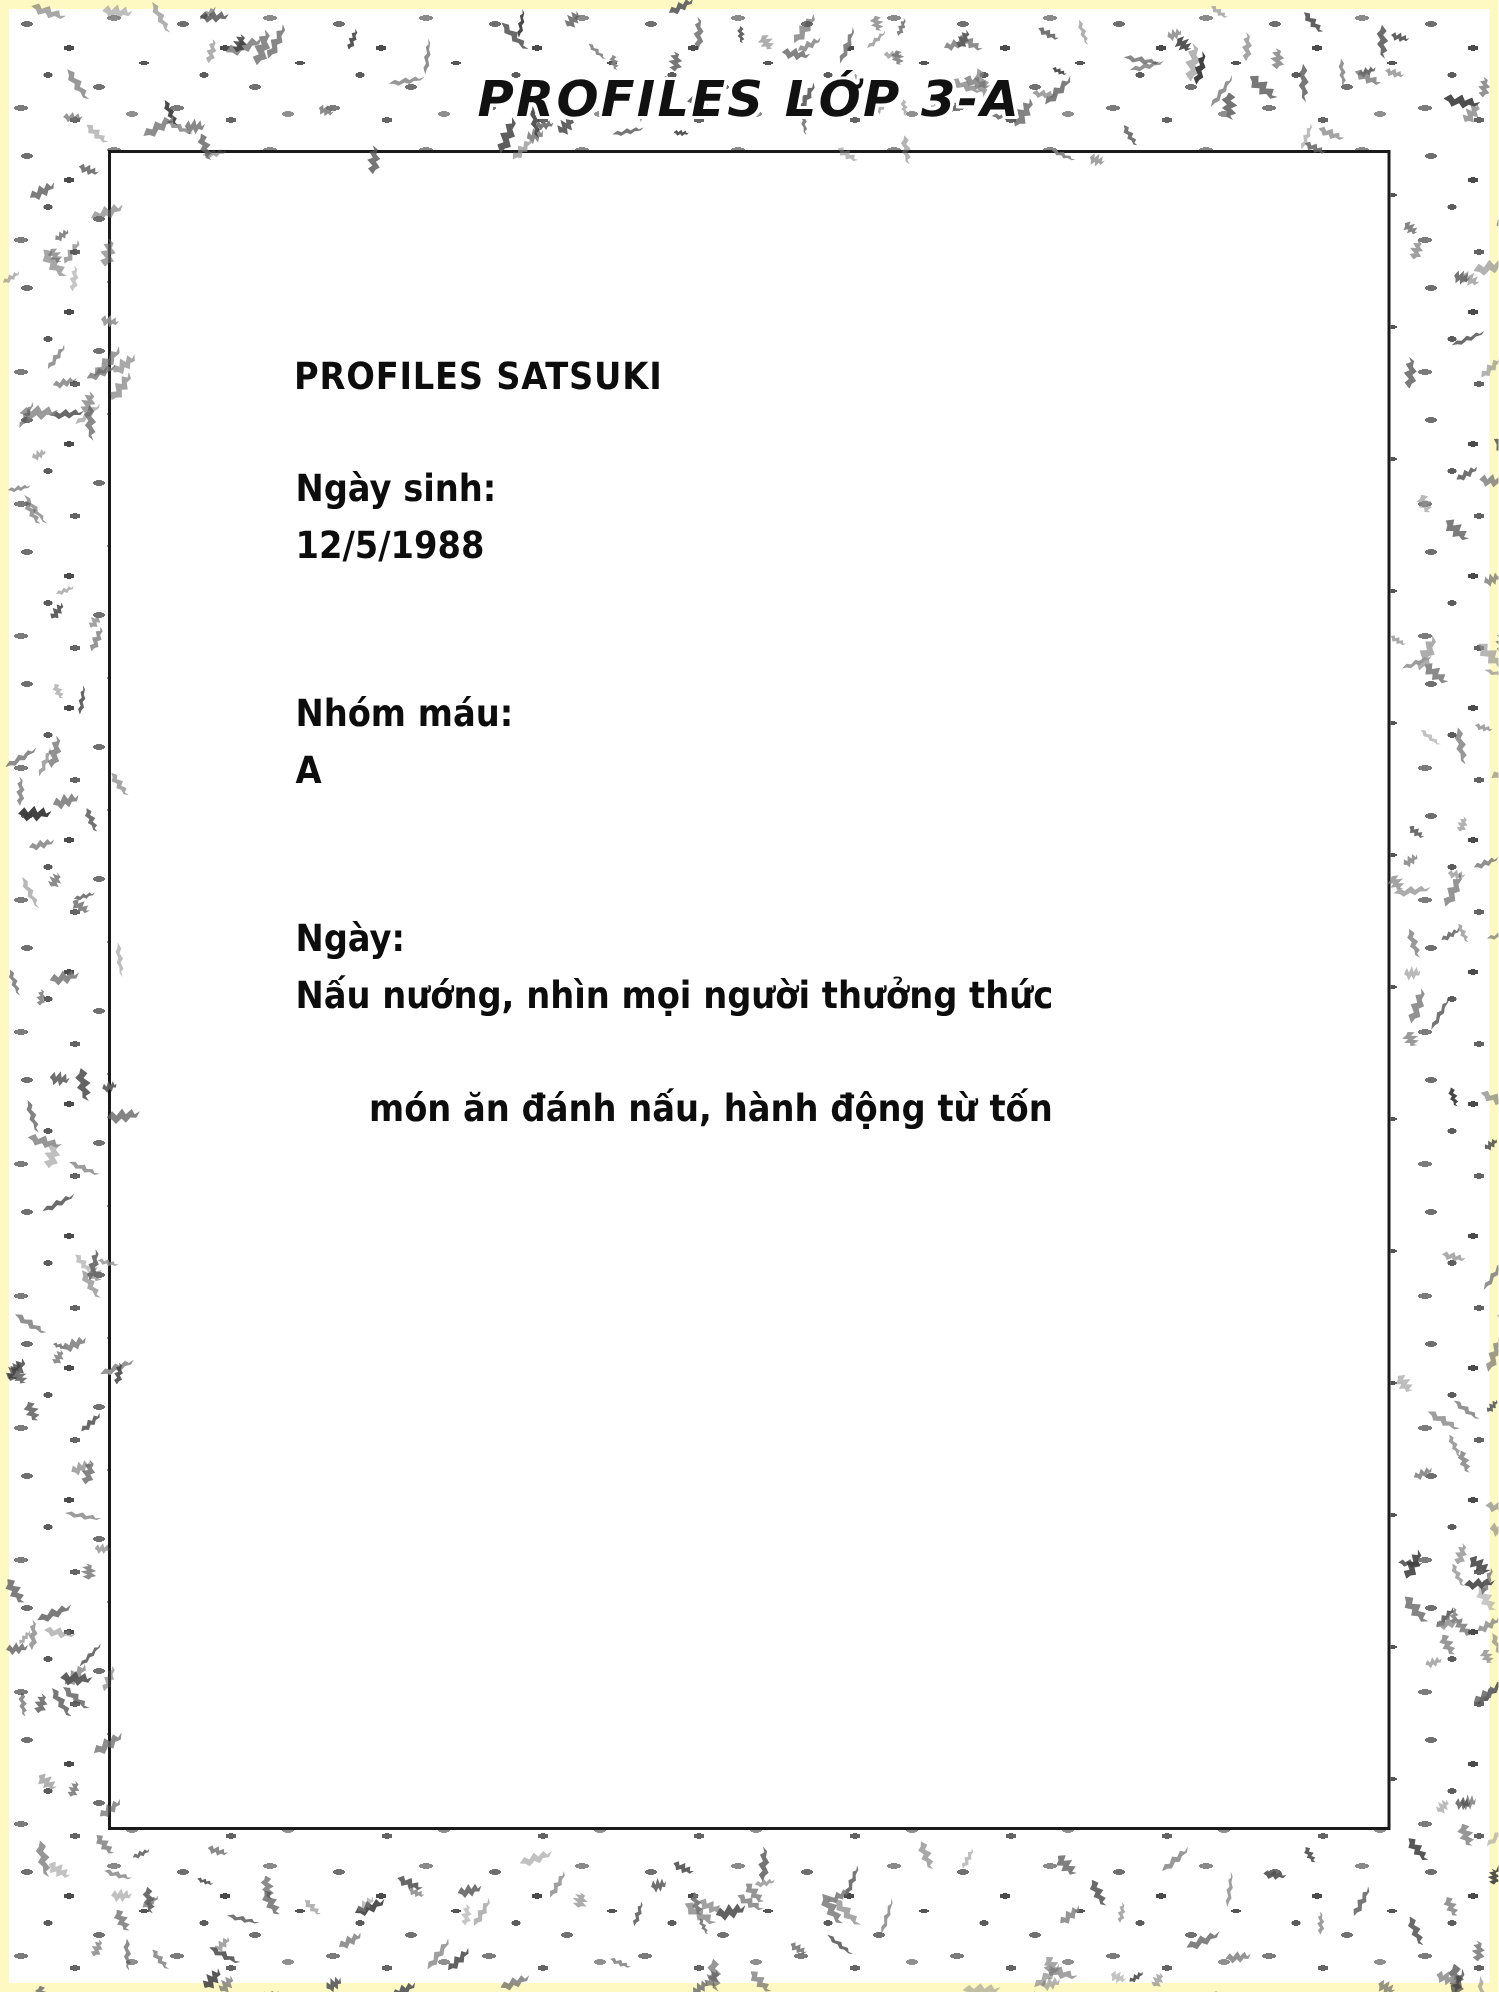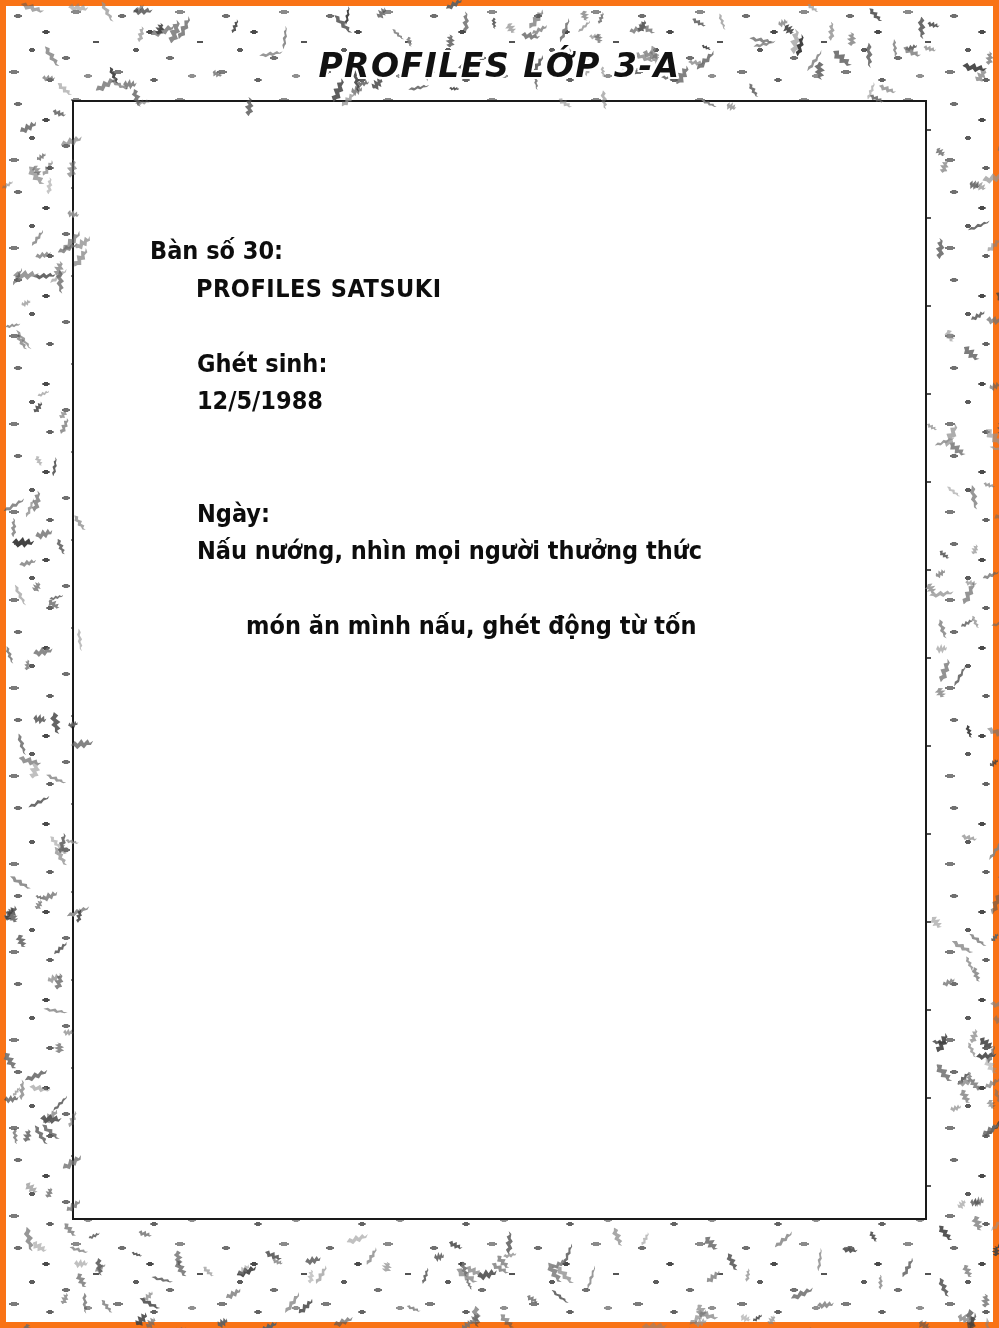--- a/index.html
+++ b/index.html
@@ -12,21 +12,21 @@
     height: 1328px;
     position: relative;
     overflow: hidden;
     font-family: "DejaVu Sans", sans-serif;
   }
 
   
   #page {
     position: absolute;
     inset: 0;
-    background: #f97316;
+    background: #fef9c3;
   }
 
   .border-frame {
     position: absolute;
     left: 6px;
     top: 6px;
     right: 6px;
     bottom: 6px;
     background-color: #ffffff;
     background-image:
@@ -107,35 +107,38 @@
 
 <div id="page">
 
   <div class="border-frame"></div>
   <div class="border-inner-mask"></div>
 
   <div class="page-title">PROFILES LỚP 3-A</div>
 
   <div class="profile-card">
 
-    <div class="line">Bàn số 30:</div>
 
     <div class="line indent-1 name-line">PROFILES SATSUKI</div>
 
     <div class="line">
-      <span class="label">Ghét sinh:</span>
+      <span class="label">Ngày sinh:</span>
       <span class="value">12/5/1988</span>
     </div>
 
+    <div class="line">
+      <span class="label">Nhóm máu:</span>
+      <span class="value">A</span>
+    </div>
 
     <div class="line">
       <span class="label">Ngày:</span>
       <span class="value">Nấu nướng, nhìn mọi người thưởng thức</span>
     </div>
-    <div class="line indent-2">món ăn mình nấu, ghét động từ tốn</div>
+    <div class="line indent-2">món ăn đánh nấu, hành động từ tốn</div>
 
 
 
   </div>
 
   <div id="leaf-layer">
       <div class="leaf" style="left: 57.2px; top: 244.3px; width: 21.3px; height: 9.2px; background: rgb(114, 114, 114); transform: rotate(-20.9deg); opacity: 0.79;"></div>
       <div class="leaf" style="left: 4.4px; top: 1093.8px; width: 14.9px; height: 10.7px; background: rgb(63, 63, 63); transform: rotate(-4.2deg); opacity: 0.67;"></div>
       <div class="leaf" style="left: 73.5px; top: 1257.7px; width: 13.9px; height: 12px; background: rgb(148, 148, 148); transform: rotate(3.2deg); opacity: 0.59;"></div>
       <div class="leaf" style="left: 631.9px; top: 66.5px; width: 12.4px; height: 5.2px; background: rgb(106, 106, 106); transform: rotate(-55.7deg); opacity: 1;"></div>

